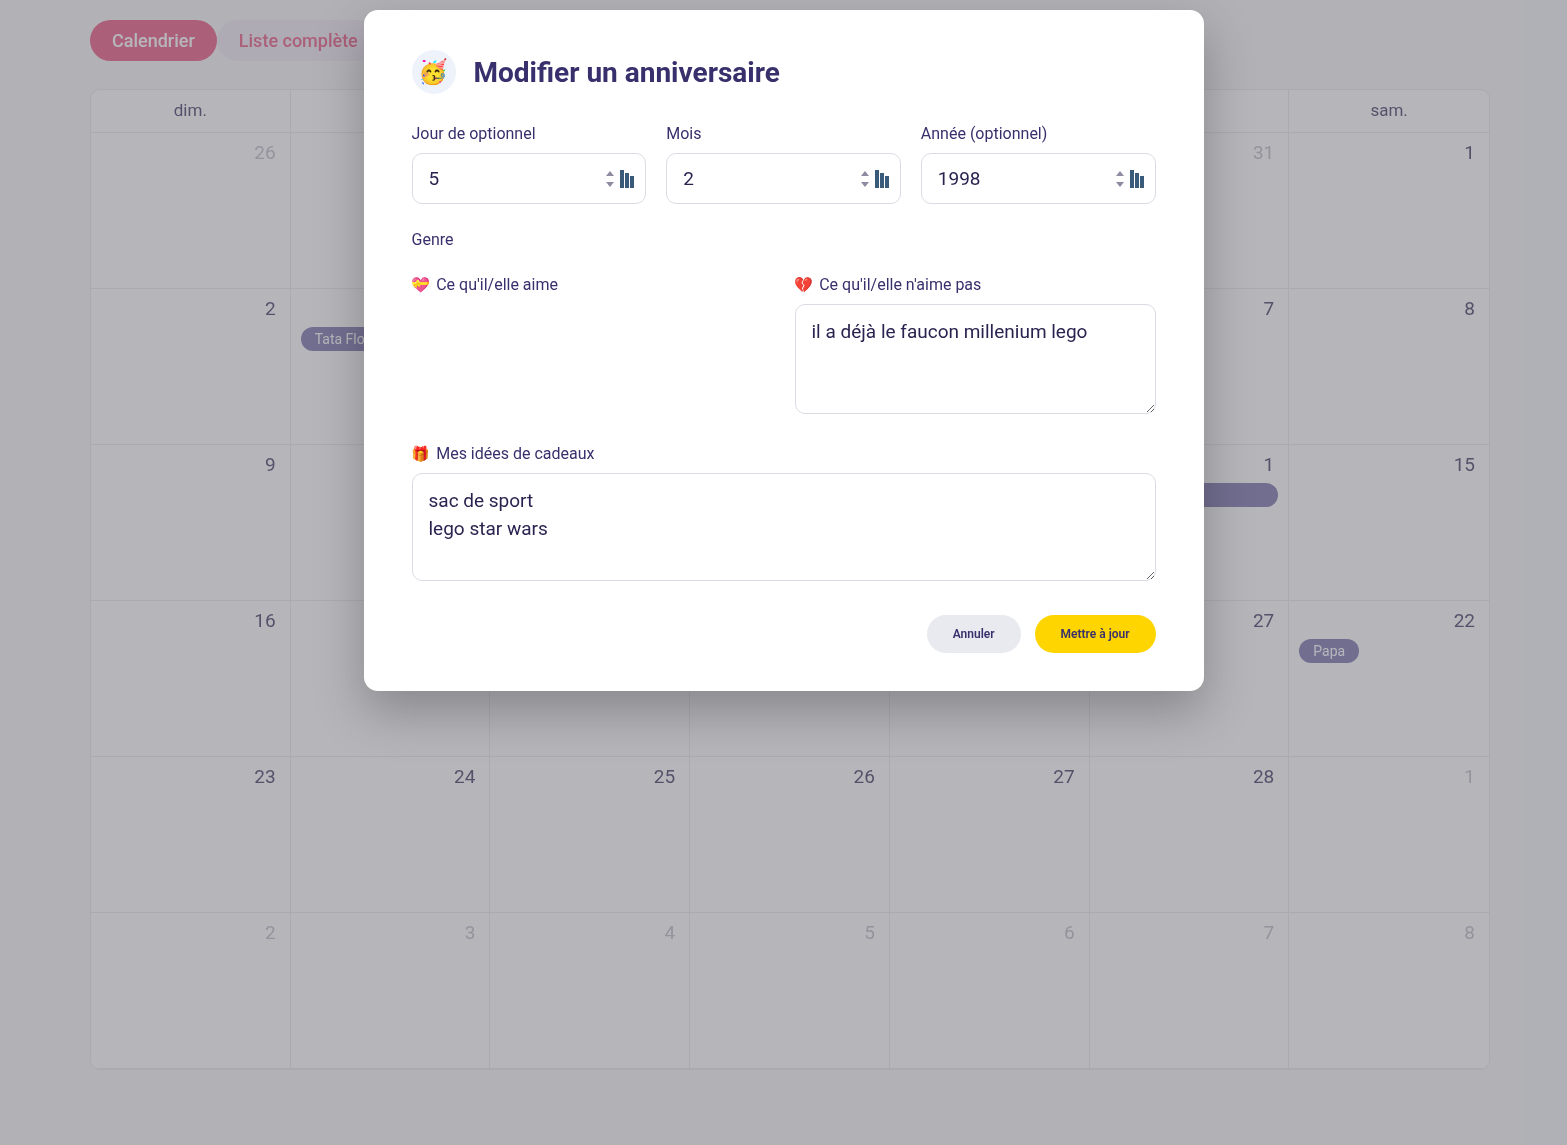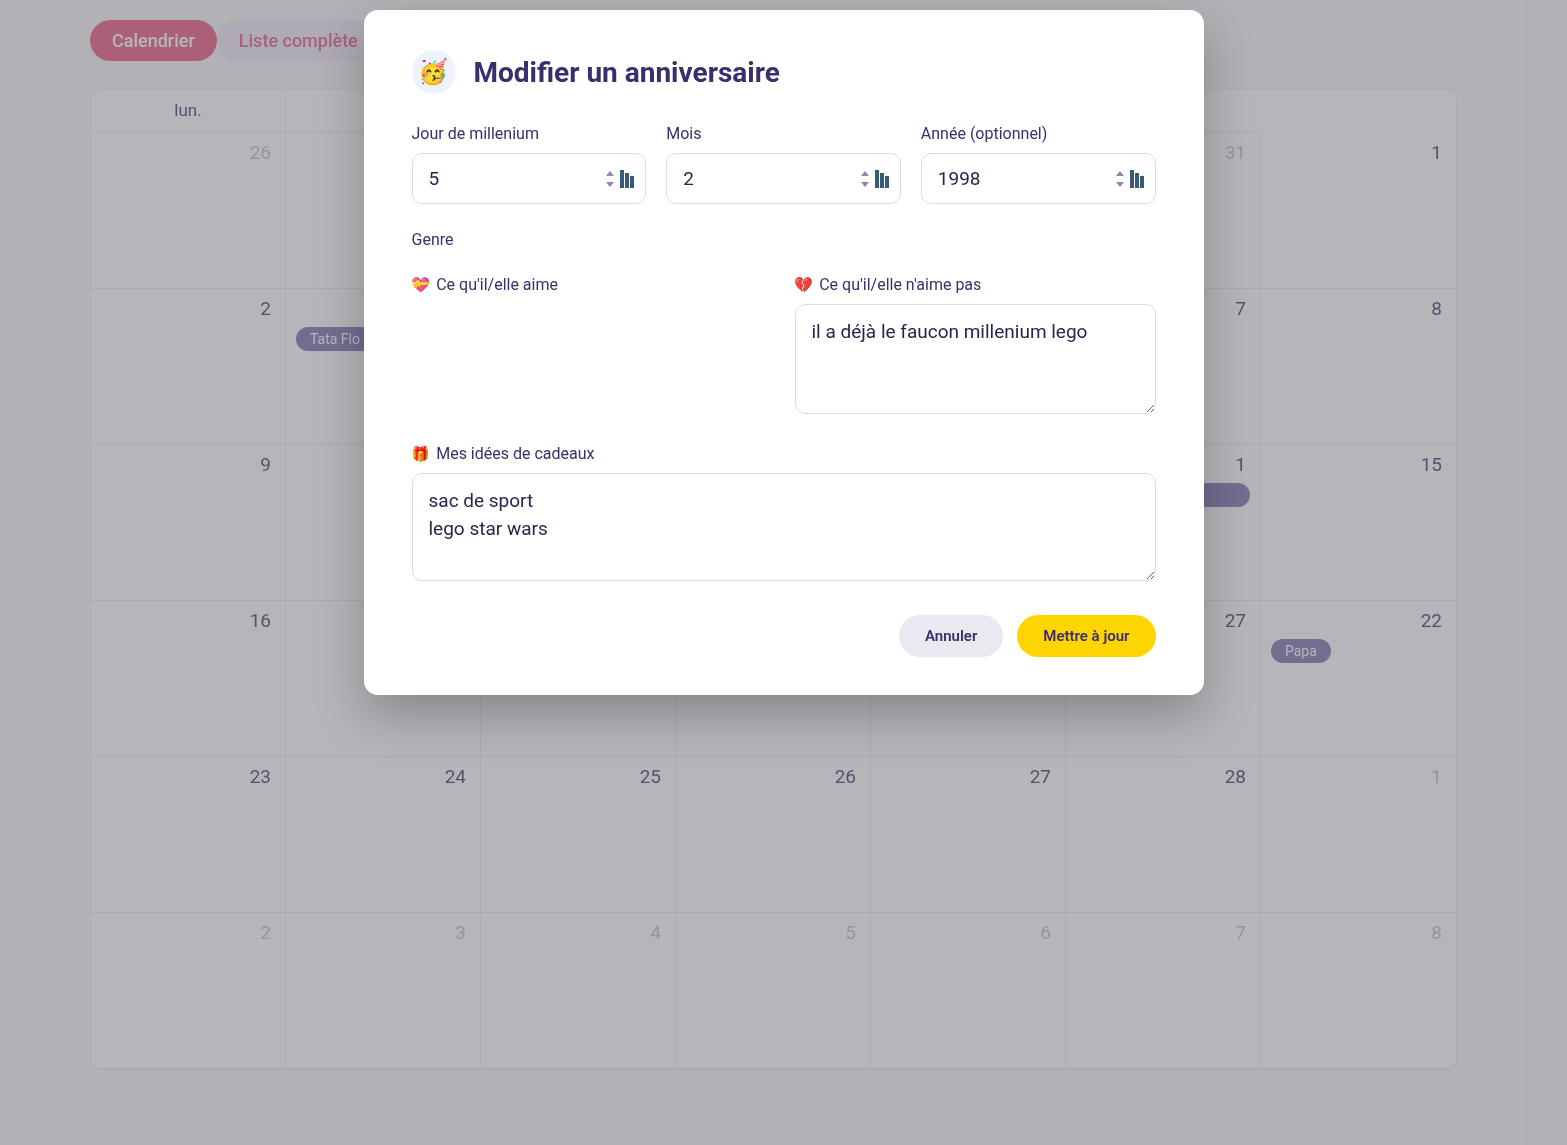--- a/index.html
+++ b/index.html
@@ -9,21 +9,21 @@
   width: 1567px;
   height: 1145px;
   position: relative;
   overflow: hidden;
 }
 
 
 .bg {
   position: absolute;
   inset: 0;
-  padding: 20px 110px 0 90px;
+  padding: 20px 77px 0 90px;
 }
 .toolbar {
   display: flex;
   justify-content: space-between;
   align-items: center;
   margin-bottom: 28px;
 }
 .tabs { display: flex; gap: 0; }
 .tab {
   padding: 10px 22px;
@@ -197,21 +197,21 @@
 .footer {
   display: flex;
   justify-content: flex-end;
   gap: 14px;
   margin-top: 30px;
 }
 .btn {
   border: none;
   border-radius: 999px;
   padding: 12px 26px;
-  font-size: 15px;
+  font-size: 12px;
   font-weight: 600;
   cursor: pointer;
   font-family: inherit;
 }
 .btn.cancel { background: #e9e9f0; color: #38306c; }
 .btn.primary { background: #ffd500; color: #38306c; }
 
 
 .lp-icon { width: 14px; height: 18px; }
 .spin-icon { width: 12px; height: 16px; }
@@ -222,20 +222,21 @@
 <div class="bg">
   <div class="toolbar">
     <div class="tabs">
       <div class="tab active">Calendrier</div>
       <div class="tab inactive">Liste complète</div>
     </div>
   </div>
 
   <div class="calendar">
     <div class="dow-row" id="dow-row">
+        <div class="dow">dim.</div>
         <div class="dow">lun.</div>
         <div class="dow">mar.</div>
         <div class="dow">mer.</div>
         <div class="dow">jeu.</div>
         <div class="dow">ven.</div>
         <div class="dow">sam.</div>
       </div>
     <div id="weeks">
         <div class="week">
           <div class="day dim">
@@ -380,21 +381,21 @@
   <div class="modal">
 
     <div class="modal-header">
       <div class="hdr-icon">🥳</div>
       <div class="modal-title">Modifier un anniversaire</div>
     </div>
 
 
     <div class="group row3">
       <div>
-        <div class="label">Jour de millenium</div>
+        <div class="label">Jour de optionnel</div>
         <div class="input-wrap">
           <input class="input" type="text" value="5" style="">
           <span class="num-suffix">
             <svg class="spin-icon" viewBox="0 0 10 16">
                 <path d="M5 0 L9 5 H1 Z" fill="#8c8ba1"></path>
                 <path d="M5 16 L1 11 H9 Z" fill="#8c8ba1"></path>
               </svg>
             <svg class="lp-icon" viewBox="0 0 14 18">
                 <rect x="0" y="0" width="4" height="18" fill="#3a5a7a"></rect>
                 <rect x="5" y="3" width="4" height="15" fill="#3a5a7a"></rect>

